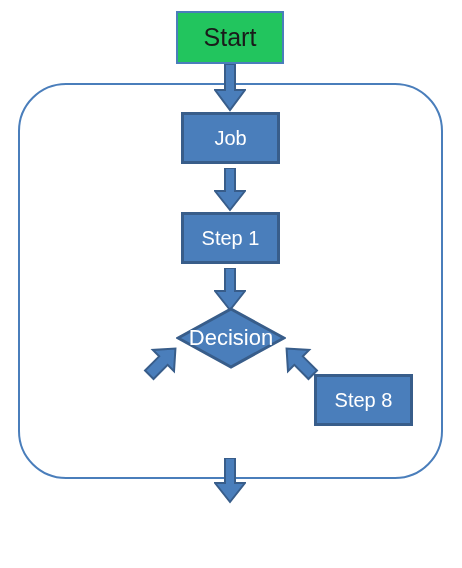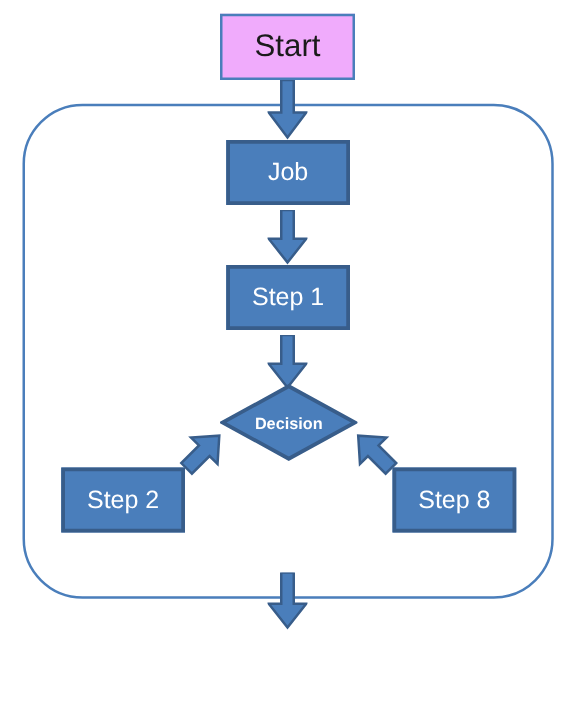--- a/index.html
+++ b/index.html
@@ -21,21 +21,21 @@
     position: absolute;
     box-sizing: border-box;
     display: flex;
     align-items: center;
     justify-content: center;
     text-align: center;
     line-height: 1;
   }
   
   .terminator {
-    background: #f0abfc;
+    background: #22c55e;
     border: 2px solid #4A7EBB;
     color: #1a1a1a;
     font-size: 25px;
   }
   
   .process {
     background: #4A7EBB;
     border: 3px solid #385D8A;
     color: #ffffff;
     font-size: 20px;
@@ -58,22 +58,22 @@
   .decision-label {
     position: absolute;
     left: 0;
     top: 0;
     width: 100%;
     height: 100%;
     display: flex;
     align-items: center;
     justify-content: center;
     color: #ffffff;
-    font-size: 13px;
-    font-weight: bold;
+    font-size: 22px;
+    font-weight: normal;
     letter-spacing: 0px;
     pointer-events: none;
   }
   .arrow {
     position: absolute;
   }
   .arrow svg { display: block; }
 </style>
 </head>
 <body>
@@ -128,23 +128,20 @@
   </div>
 
   <div class="arrow" style="left:278px; top:340px;">
     <svg width="44" height="44" viewBox="0 0 44 44">
       <g transform="rotate(135 22 22)">
         <polygon points="16,4 28,4 28,24 37,24 22,41 7,24 16,24" fill="#4A7EBB" stroke="#385D8A" stroke-width="2" stroke-linejoin="miter"></polygon>
       </g>
     </svg>
   </div>
 
-  <div class="node process" style="left:49px; top:374px; width:99px; height:52px;">
-    <span>Step 2</span>
-  </div>
 
   <div class="node process" style="left:314px; top:374px; width:99px; height:52px;">
     <span>Step 8</span>
   </div>
 
   <div class="arrow" style="left:214px; top:458px;">
     <svg width="32" height="46" viewBox="0 0 32 46">
       <polygon points="11,0 21,0 21,25 31,25 16,44 1,25 11,25" fill="#4A7EBB" stroke="#385D8A" stroke-width="2" stroke-linejoin="miter"></polygon>
     </svg>
   </div>

